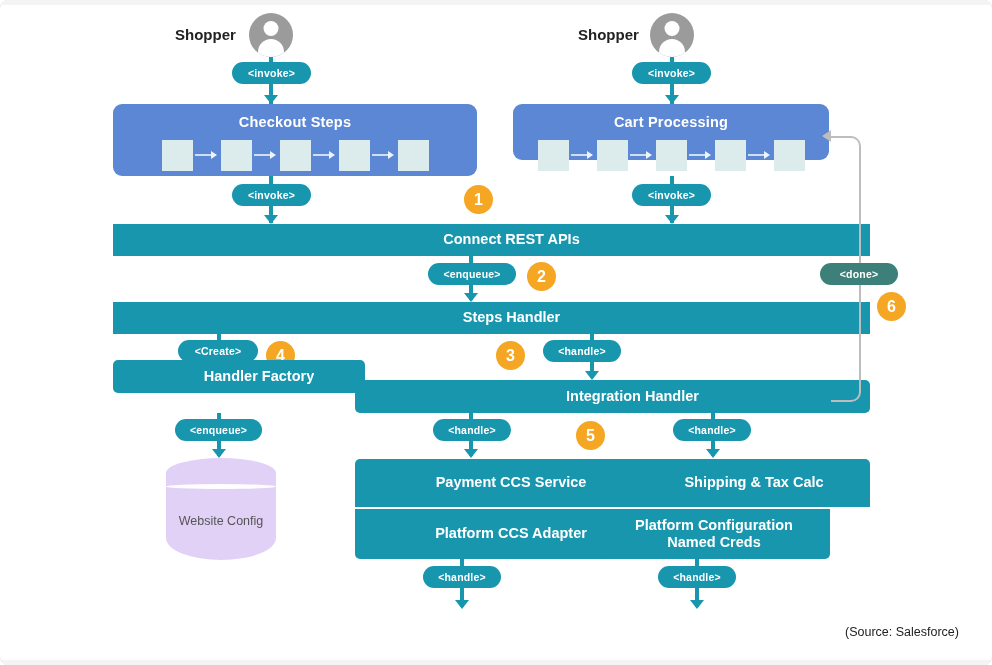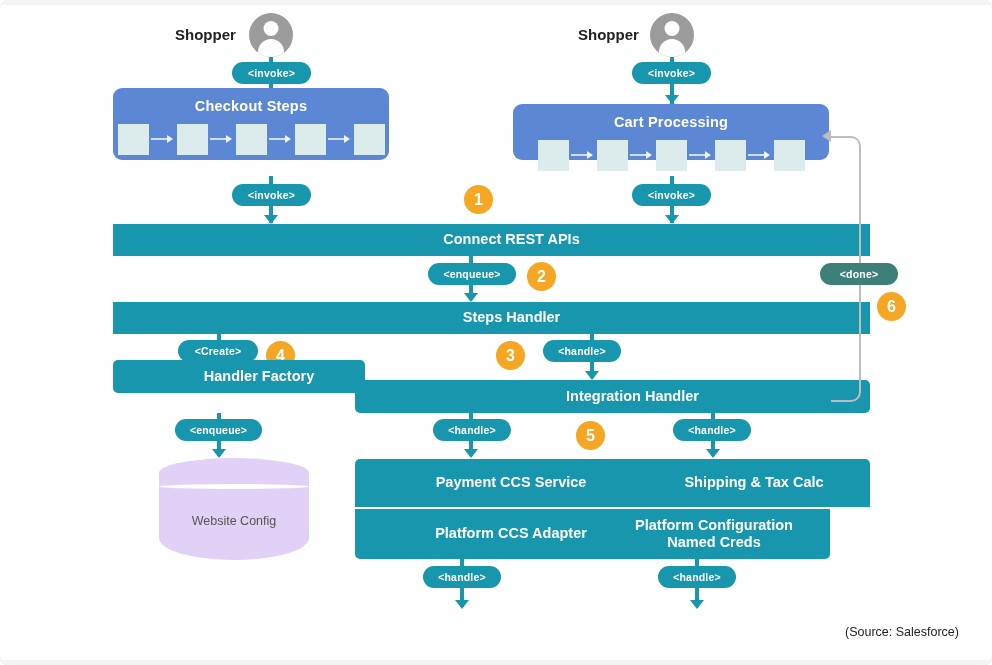--- a/index.html
+++ b/index.html
@@ -264,21 +264,21 @@
   <div class="actor-label" style="left:578px; top:26px;">Shopper</div>
   <div class="avatar" style="left:650px; top:13px;">
     <div class="head"></div>
     <div class="body"></div>
   </div>
 
   <div class="arrow" style="left:670px; top:57px; height:47px;"></div>
   <div class="arrowhead" style="left:665px; top:95px;"></div>
   <div class="pill" style="left:632px; top:62px; width:79px;">&lt;invoke&gt;</div>
 
-  <div class="bluebox" style="left:113px; top:88px; width:276px; height:72px;">
+  <div class="bluebox" style="left:113px; top:104px; width:364px; height:72px;">
     <div class="title">Checkout Steps</div>
     <div class="steprow">
       <div class="stepbox"></div>
       <div class="steparrow">
           <div class="shaft"></div>
           <div class="head"></div>
         </div>
       <div class="stepbox"></div>
       <div class="steparrow">
           <div class="shaft"></div>
@@ -354,21 +354,21 @@
   <div class="arrowhead" style="left:585px; top:371px;"></div>
   <div class="pill" style="left:543px; top:340px; width:78px;">&lt;handle&gt;</div>
   <div class="circle" style="left:496px; top:341px;">3</div>
 
   <div class="tealbar tealbox-round" style="left:113px; top:360px; width:212px; height:33px;">Handler Factory</div>
 
   <div class="arrow" style="left:217px; top:413px; height:43px;"></div>
   <div class="arrowhead" style="left:212px; top:449px;"></div>
   <div class="pill" style="left:175px; top:419px; width:87px;">&lt;enqueue&gt;</div>
 
-  <div class="cyl" style="left:159px; top:458px; width:110px; height:104px;padding-left:40px;">
+  <div class="cyl" style="left:166px; top:458px; width:110px; height:104px;">
     <div class="body"></div>
     <div class="top"></div>
     <div class="lip"></div>
     <div class="caption">Website Config</div>
   </div>
 
   <div class="tealbar tealbox-round" style="left:355px; top:380px; width:475px; height:33px;">Integration Handler</div>
 
   <div class="arrow" style="left:469px; top:413px; height:43px;"></div>
   <div class="arrowhead" style="left:464px; top:449px;"></div>

